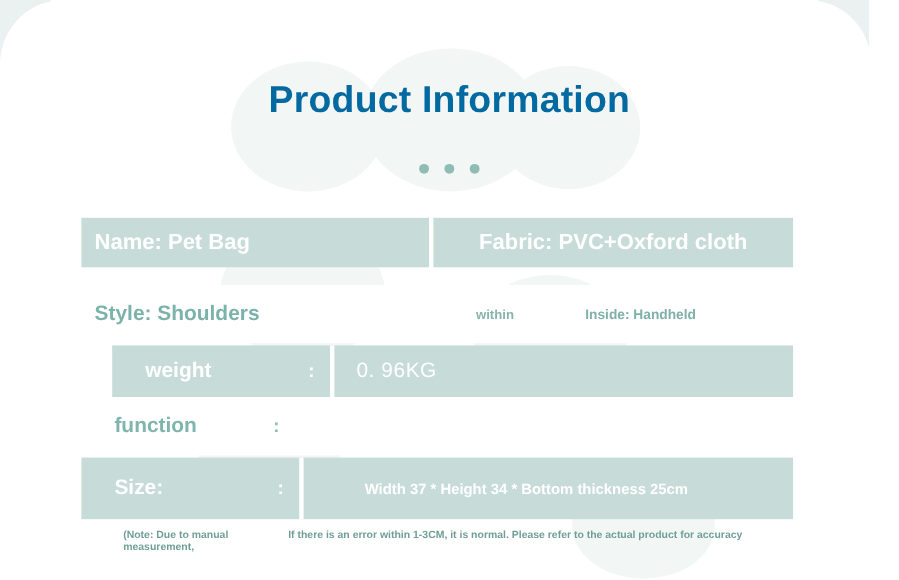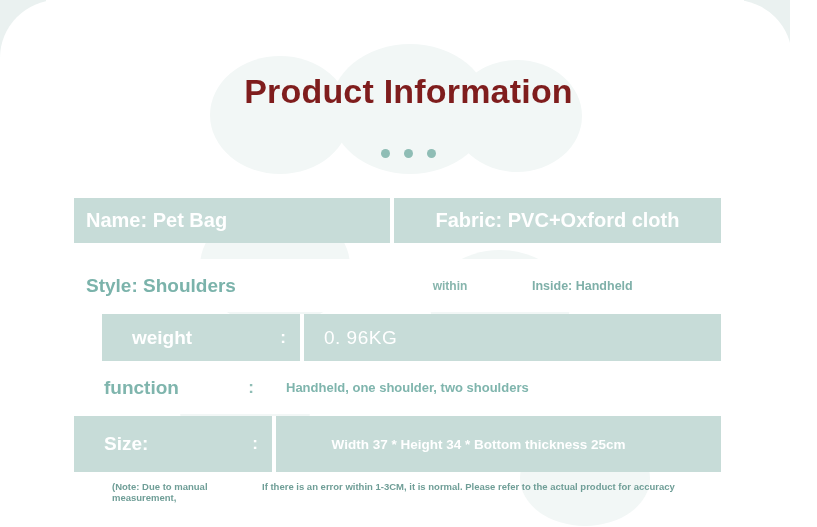--- a/index.html
+++ b/index.html
@@ -73,21 +73,21 @@
 
   .title {
     position: absolute;
     left: 0;
     right: 0;
     top: 72px;
     text-align: center;
     font-size: 34px;
     font-weight: bold;
     letter-spacing: 0.2px;
-    color: #7f1d1d;
+    color: #0369a1;
   }
 
   .dots {
     position: absolute;
     left: 0;
     right: 0;
     top: 149px;
     display: flex;
     justify-content: center;
     gap: 14px;
@@ -288,21 +288,20 @@
       </div>
       <div class="gap-divider"></div>
       <div class="cell value-cell">0. 96KG</div>
     </div>
 
     <div class="row plain r-function">
       <div class="cell label-cell">
         <span class="label-text">function</span>
         <span class="colon">:</span>
       </div>
-      <div class="cell value-cell">Handheld, one shoulder, two shoulders</div>
     </div>
 
     <div class="row tinted r-size">
       <div class="cell label-cell">
         <span class="label-text">Size:</span>
         <span class="colon">:</span>
       </div>
       <div class="gap-divider"></div>
       <div class="cell value-cell">Width 37 * Height 34 * Bottom thickness 25cm</div>
     </div>

